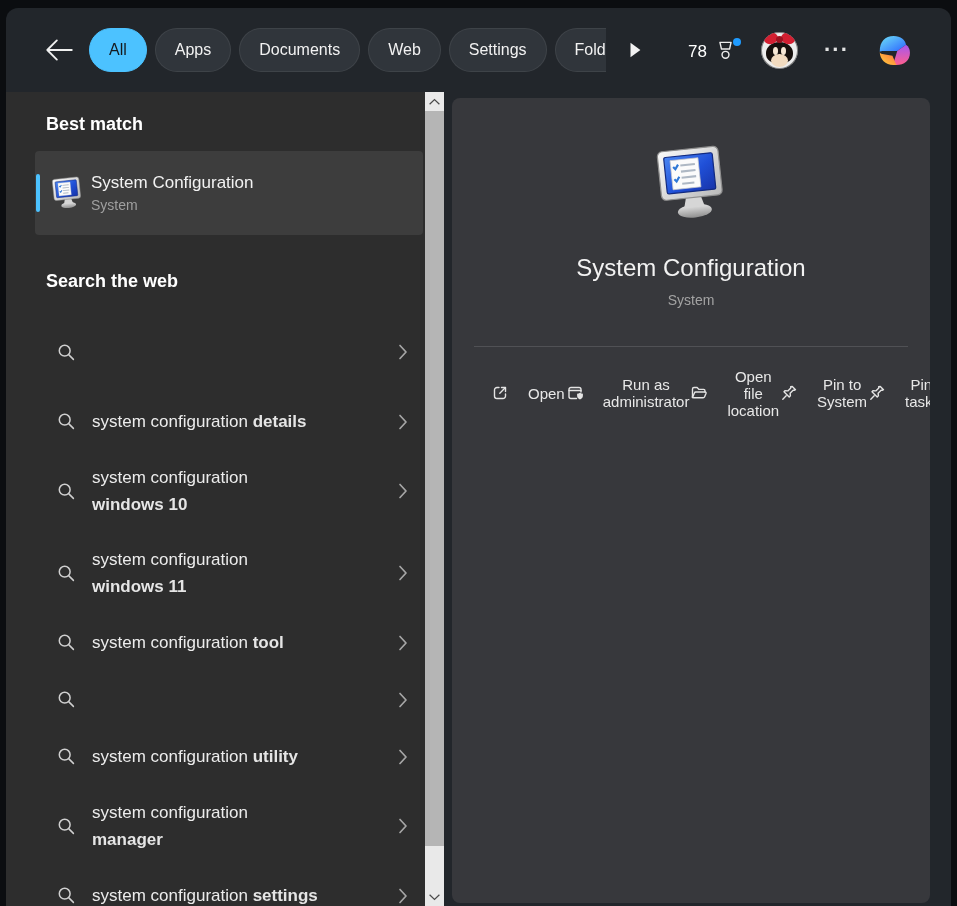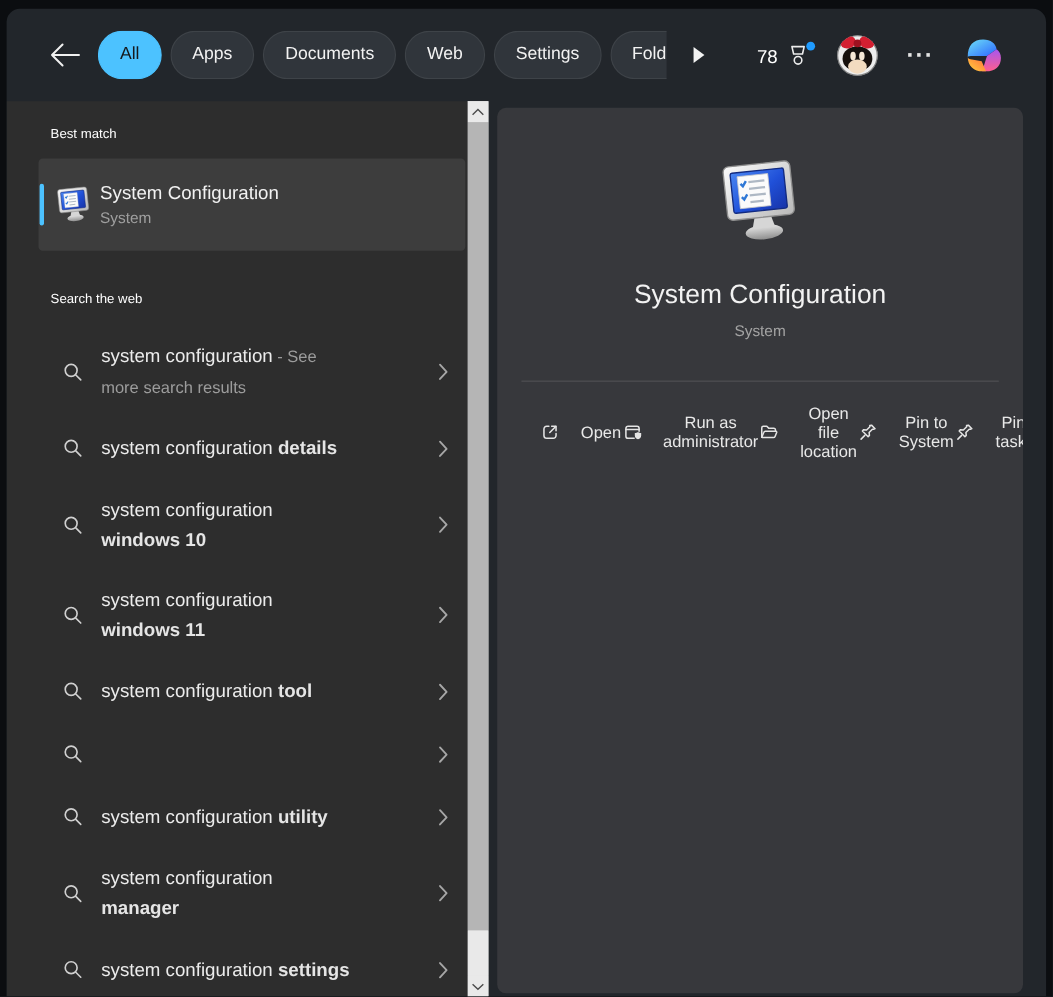--- a/index.html
+++ b/index.html
@@ -35,21 +35,21 @@
   .av-knot{position:absolute;top:4px;left:15px;width:7px;height:7px;background:#9e1220;border-radius:50%}
   .av-face{position:absolute;top:10px;left:5px;width:27px;height:22px;background:#16100d;border-radius:50% 50% 46% 46%}
   .av-muzzle{position:absolute;top:22px;left:10px;width:17px;height:13px;background:#f2dbc0;border-radius:50%}
   .av-eye{position:absolute;top:15px;width:5px;height:8px;background:#f6e7d4;border-radius:50%}
   .av-eye.l{left:12px}.av-eye.r{left:20px}
   .more-btn{margin-left:24px;border:none;background:transparent;color:#e3e3e3;font-size:22px;font-weight:700;letter-spacing:1px;line-height:20px;padding:0 2px;cursor:pointer;font-family:inherit}
   .copilot-btn{margin-left:20px;border:none;background:transparent;padding:0;cursor:pointer;display:flex}
   
   .main{flex:1;display:flex;min-height:0}
   .left-pane{width:419px;flex:none;background:#2d2d2d;overflow:hidden;position:relative}
-  .section-label{margin:22px 0 0 40px;font-size:12px;font-weight:400;color:#ffffff}
+  .section-label{margin:22px 0 0 40px;font-size:18px;font-weight:700;color:#ffffff}
   .best-row{
     margin:16px 2px 0 29px;height:84px;background:#3d3d3d;border-radius:4px;
     position:relative;display:flex;align-items:center;cursor:pointer;
   }
   .accent-bar{position:absolute;left:1px;top:23px;width:4px;height:38px;border-radius:2px;background:#4cc2ff}
   .best-icon{margin-left:15px;width:34px;height:34px;flex:none}
   .best-text{margin-left:7px;display:flex;flex-direction:column;gap:4px}
   .best-title{font-size:17px;color:#f2f2f2}
   .best-sub{font-size:14px;color:#9f9f9f}
   .sug-list{margin-top:19px}
@@ -214,24 +214,20 @@
       <div class="section-label" style="margin-top:36px">Search the web</div>
 
       <div class="sug-list">
           <div class="sug double">
             <span class="sug-icon">
               <svg width="21" height="21" viewBox="0 0 21 21" fill="none" stroke="#d0d0d0" stroke-width="1.5" stroke-linecap="round">
                 <circle cx="8.7" cy="8.7" r="5.4"></circle>
                 <path d="M12.9 12.9 L17.4 17.4"></path>
               </svg>
             </span>
-            <div class="sug-text">
-              <div><span class="seg-q">system configuration</span><span class="seg-m"> - See</span></div>
-              <div><span class="seg-m">more search results</span></div>
-            </div>
             <span class="sug-chev">
               <svg width="18" height="20" viewBox="0 0 18 20" fill="none" stroke="#a6a6a6" stroke-width="1.7" stroke-linecap="round" stroke-linejoin="round">
                 <path d="M6 3.5 L12 10 L6 16.5"></path>
               </svg>
             </span>
           </div>
           <div class="sug single">
             <span class="sug-icon">
               <svg width="21" height="21" viewBox="0 0 21 21" fill="none" stroke="#d0d0d0" stroke-width="1.5" stroke-linecap="round">
                 <circle cx="8.7" cy="8.7" r="5.4"></circle>

